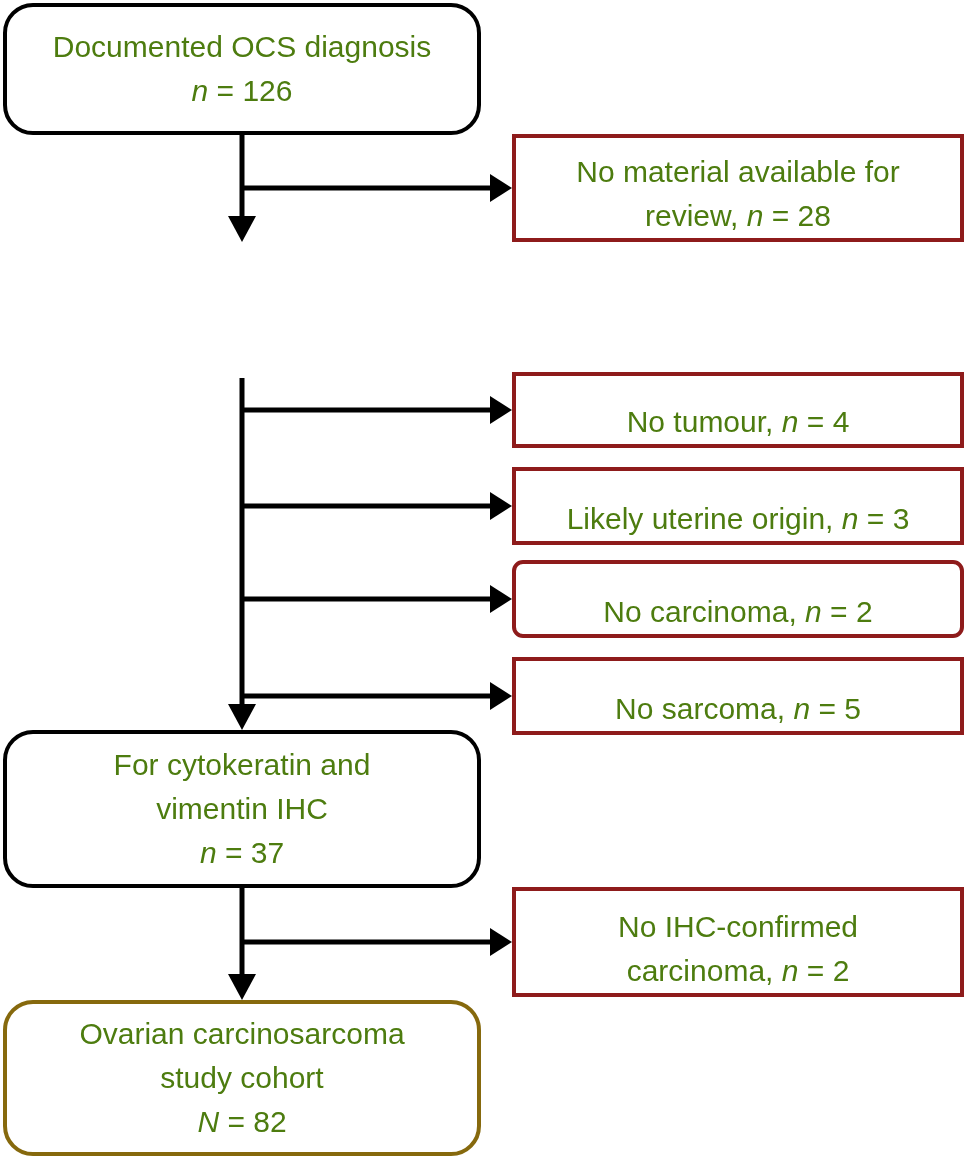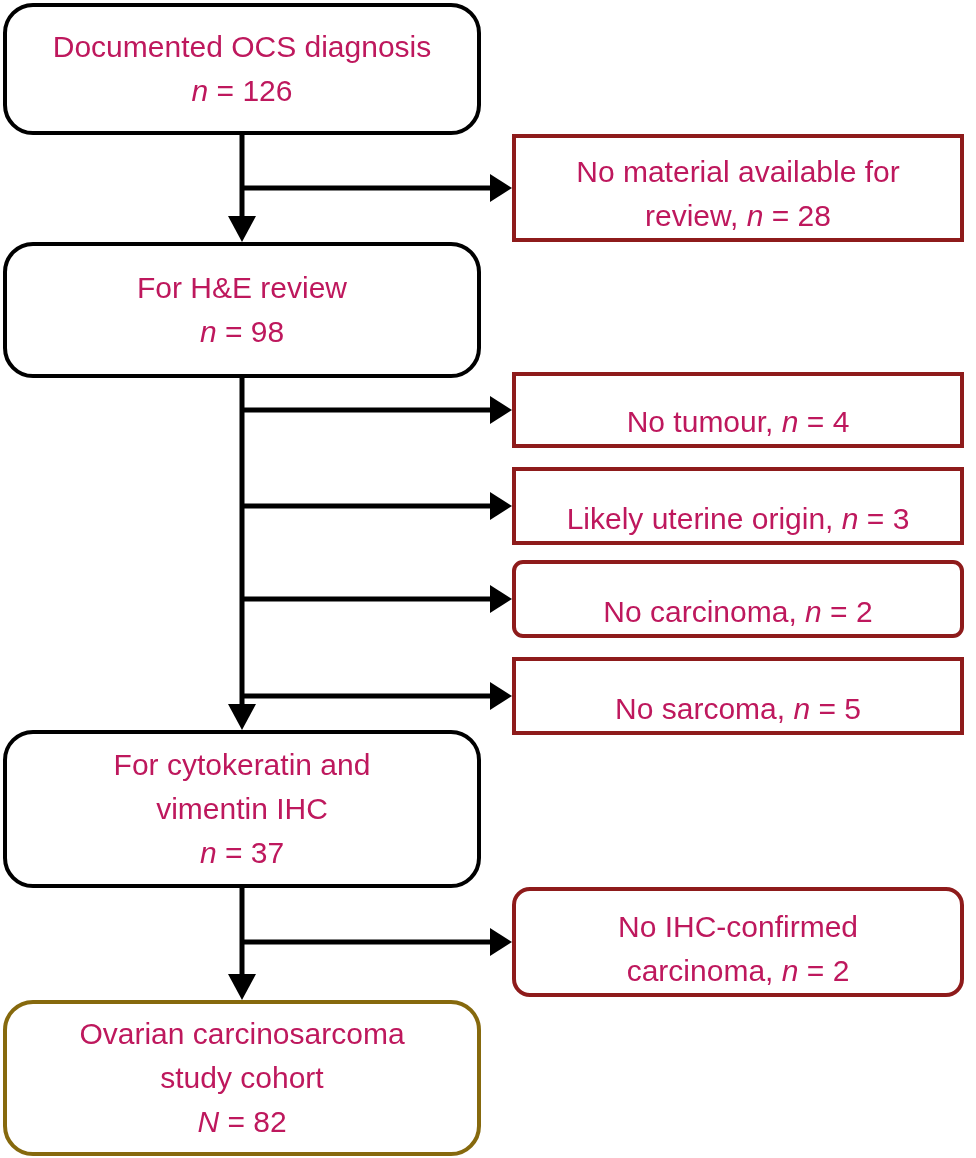--- a/index.html
+++ b/index.html
@@ -3,21 +3,21 @@
 <meta charset="utf-8">
 <style>
   * { margin: 0; padding: 0; box-sizing: border-box; }
   html, body { background: #ffffff; }
   .canvas {
     position: relative;
     width: 976px;
     height: 1158px;
     background: #ffffff;
     font-family: "Liberation Sans", sans-serif;
-    color: #be185d;
+    color: #4d7c0f;
     overflow: hidden;
   }
   .box {
     position: absolute;
     display: flex;
     flex-direction: column;
     justify-content: center;
     align-items: center;
     text-align: center;
     font-size: 30px;
@@ -44,21 +44,21 @@
   .it { font-style: italic; }
 
   #b-doc      { top: 3px;    height: 132px; }
   #e-material { top: 134px;  height: 108px; }
   #b-he       { top: 242px;  height: 136px; }
   #e-tumour   { top: 372px;  height: 76px;  }
   #e-uterine  { top: 467px;  height: 78px;  }
   #e-carcinoma{ top: 560px;  height: 78px; border-radius: 11px;  }
   #e-sarcoma  { top: 657px;  height: 78px;  }
   #b-ihc      { top: 730px;  height: 158px; align-items: center; }
-  #e-ihc      { top: 887px;  height: 110px; border-radius: 18px; }
+  #e-ihc      { top: 887px;  height: 110px; }
   #b-cohort   { top: 1000px; height: 156px; text-align: right; }
 
   svg.arrows {
     position: absolute;
     left: 0; top: 0;
     width: 976px; height: 1158px;
     z-index: 1;
   }
   svg.arrows line    { stroke: #000000; stroke-width: 5; }
   svg.arrows polygon { fill: #000000; stroke: none; }
@@ -110,24 +110,20 @@
   <div class="box main" id="b-doc">
     <div>Documented OCS diagnosis</div>
     <div><span class="it">n</span><span> = 126</span></div>
   </div>
 
   <div class="box excl" id="e-material">
     <div>No material available for</div>
     <div><span>review, </span><span class="it">n</span><span> = 28</span></div>
   </div>
 
-  <div class="box main" id="b-he">
-    <div>For H&amp;E review</div>
-    <div><span class="it">n</span><span> = 98</span></div>
-  </div>
 
   <div class="box excl" id="e-tumour">
     <div><span>No tumour, </span><span class="it">n</span><span> = 4</span></div>
   </div>
 
   <div class="box excl" id="e-uterine">
     <div><span>Likely uterine origin, </span><span class="it">n</span><span> = 3</span></div>
   </div>
 
   <div class="box excl" id="e-carcinoma">

